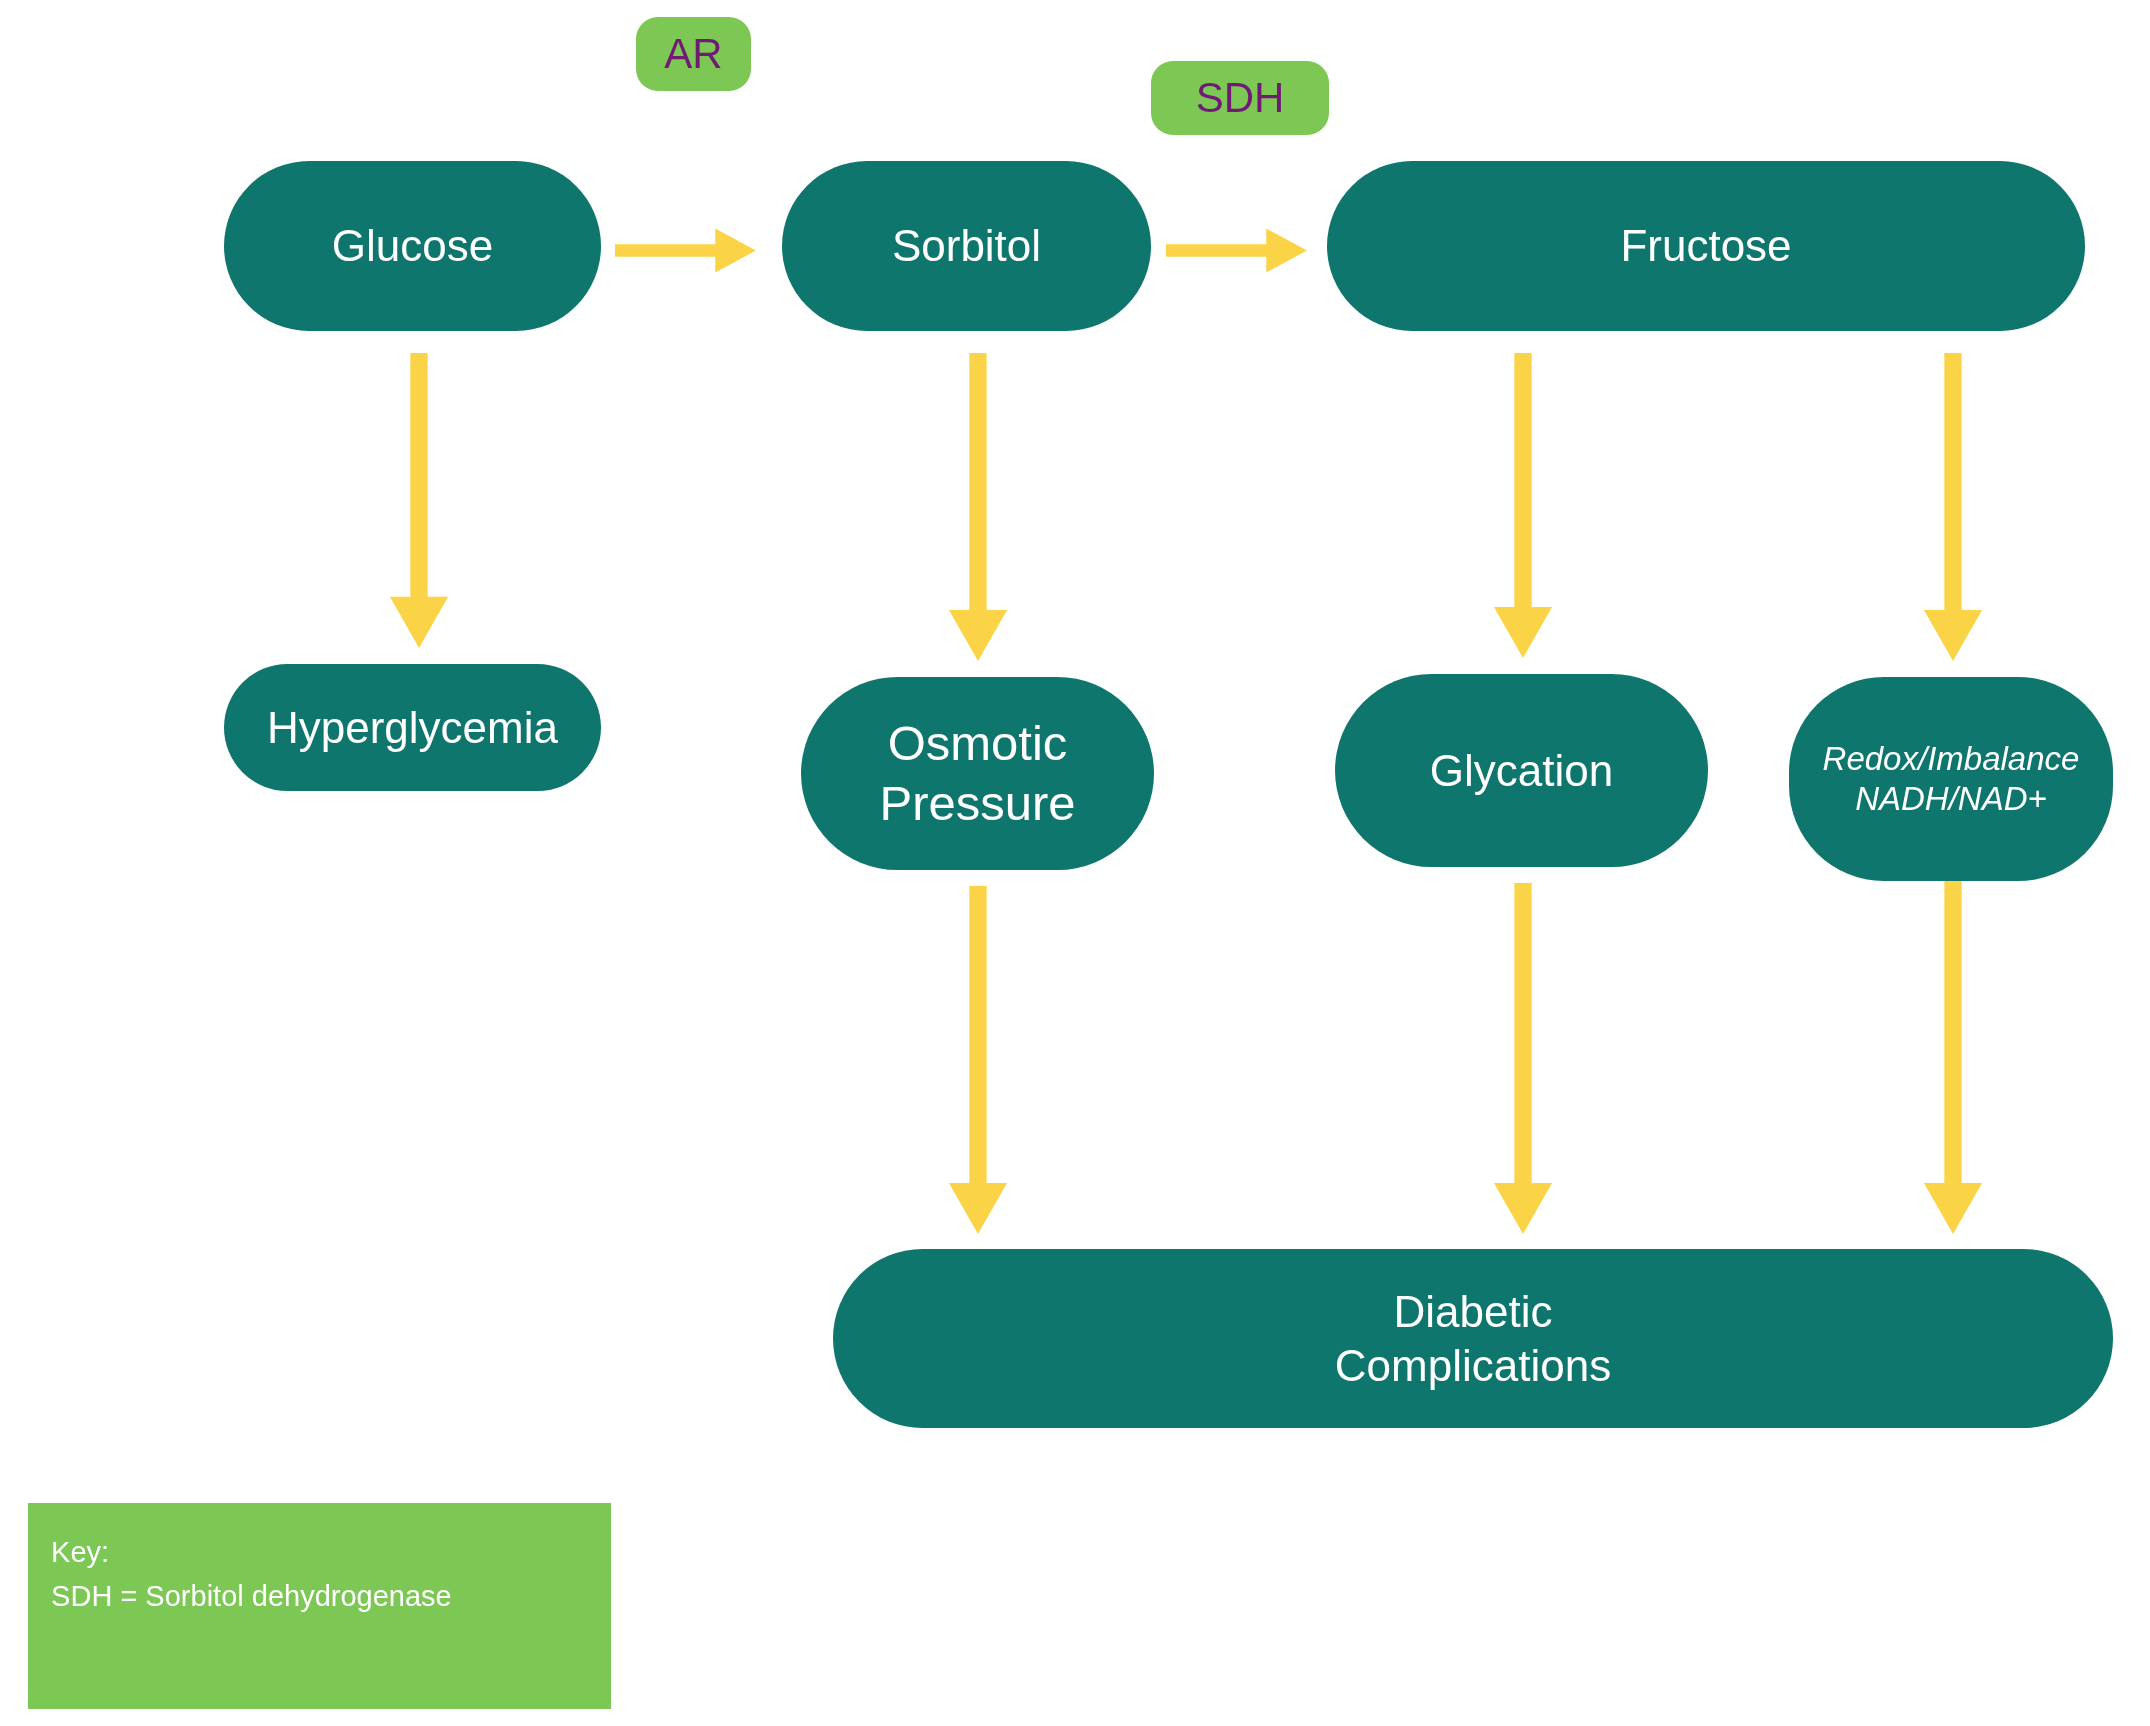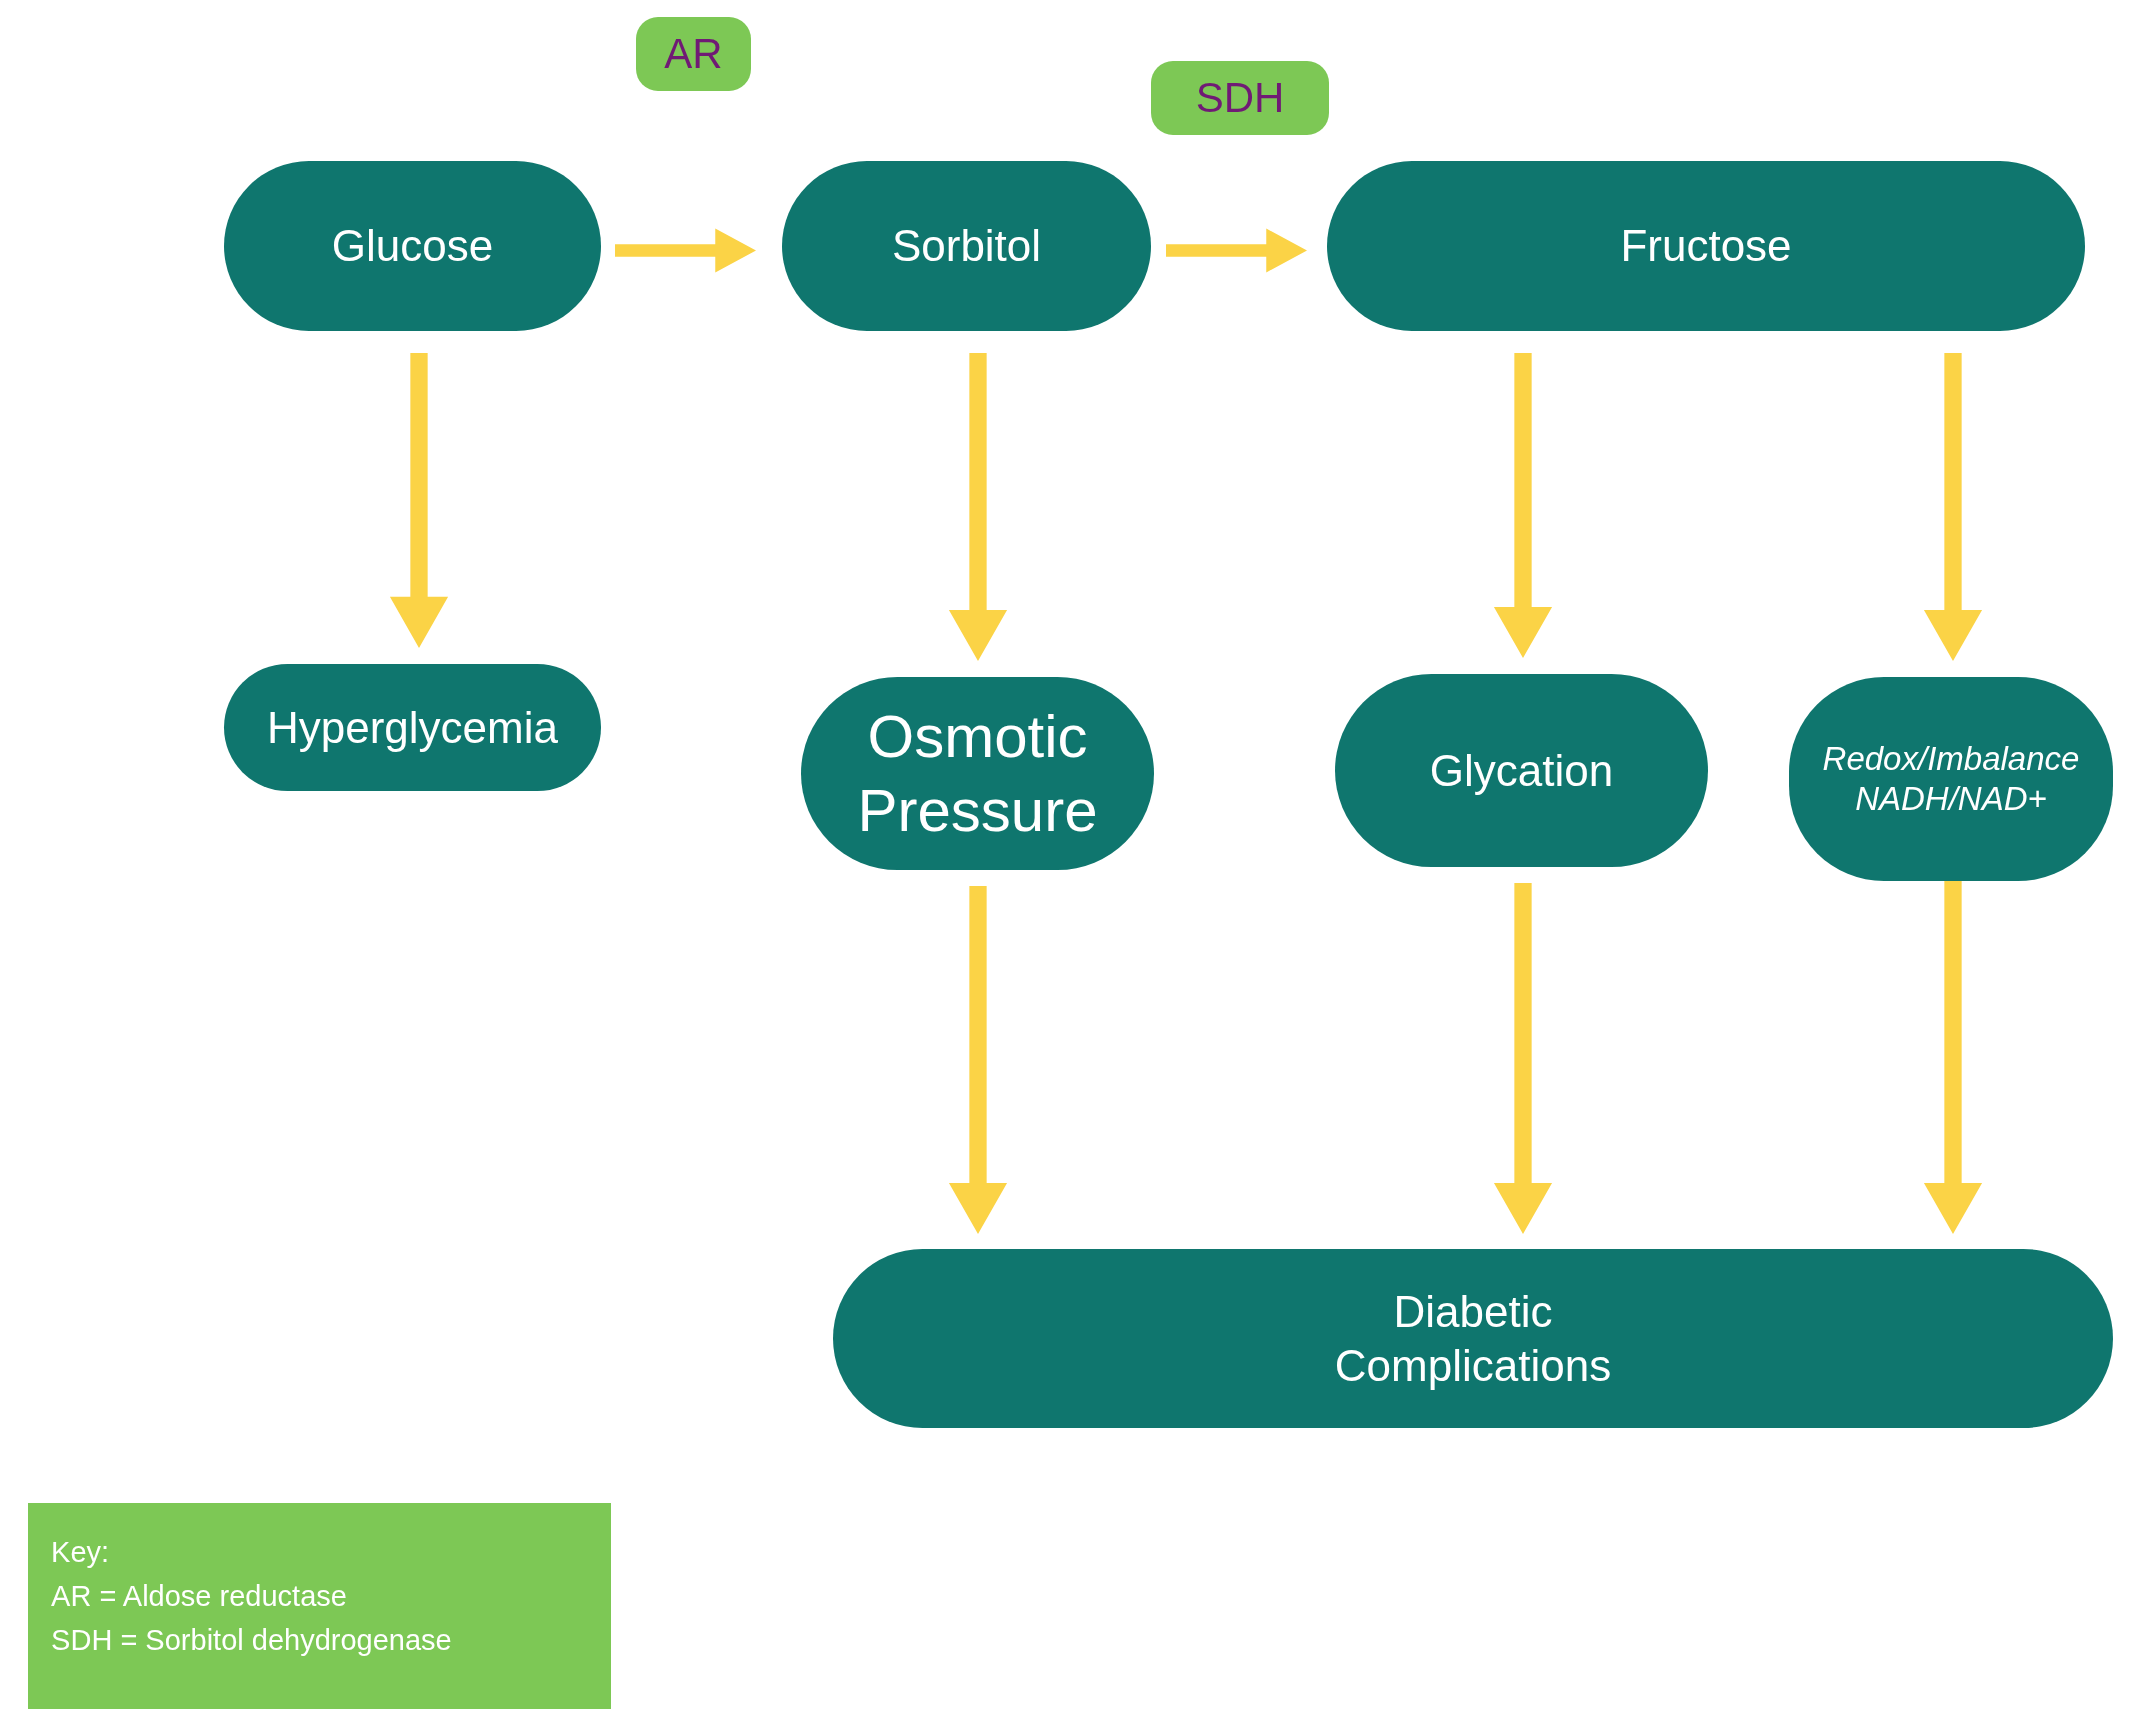--- a/index.html
+++ b/index.html
@@ -68,21 +68,21 @@
   </div>
 
   <div class="node" style="left:1327px;top:161px;width:758px;height:170px;border-radius:85px;font-size:44px;">
     <span class="label">Fructose</span>
   </div>
 
   <div class="node" style="left:224px;top:664px;width:377px;height:127px;border-radius:90px;font-size:44px;">
     <span class="label">Hyperglycemia</span>
   </div>
 
-  <div class="node" style="left:801px;top:677px;width:353px;height:193px;border-radius:97px;font-size:60px;">
+  <div class="node" style="left:801px;top:677px;width:353px;height:193px;border-radius:97px;font-size:49px;">
     <span class="label">Osmotic
 Pressure</span>
   </div>
 
   <div class="node" style="left:1335px;top:674px;width:373px;height:193px;border-radius:97px;font-size:44px;">
     <span class="label">Glycation</span>
   </div>
 
   <div class="node" style="left:1789px;top:677px;width:324px;height:204px;border-radius:95px;font-size:33px;font-style:italic;">
     <span class="label">Redox/Imbalance
@@ -143,18 +143,17 @@
   </div>
 
   <div class="arrow" style="left:1919px;top:881px;width:68px;height:353px;">
     <svg width="68" height="353" viewBox="0 0 86 449">
       <path d="M32 0 L54 0 L54 384 L80 384 L43 449 L6 384 L32 384 Z" fill="#fbd346"></path>
     </svg>
   </div>
 
   <div class="keybox" style="left:27.5px;top:1503px;width:583px;height:206px;">
     <div>Key:</div>
-    <div>AR = Aldose reductase</div>
     <div>SDH = Sorbitol dehydrogenase</div>
   </div>
 
 </div>
 
 
 </body></html>

